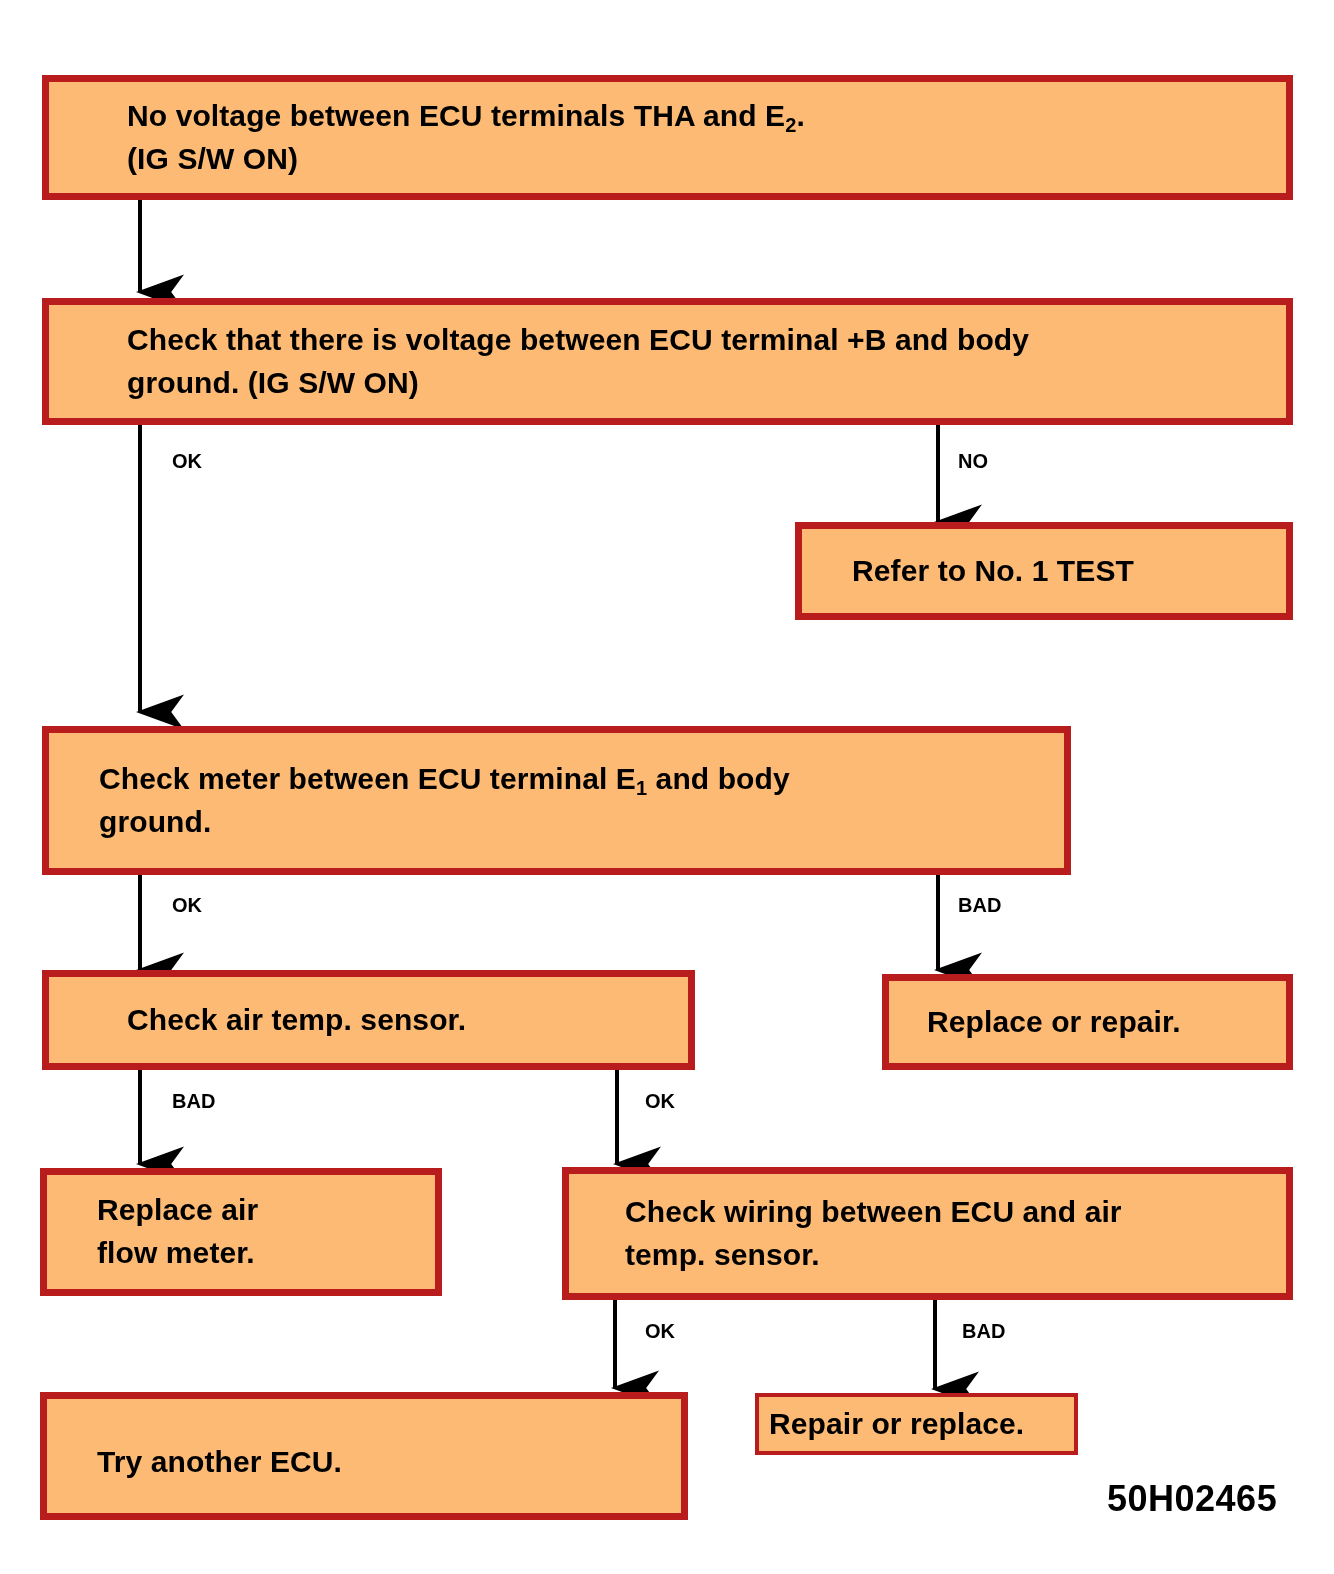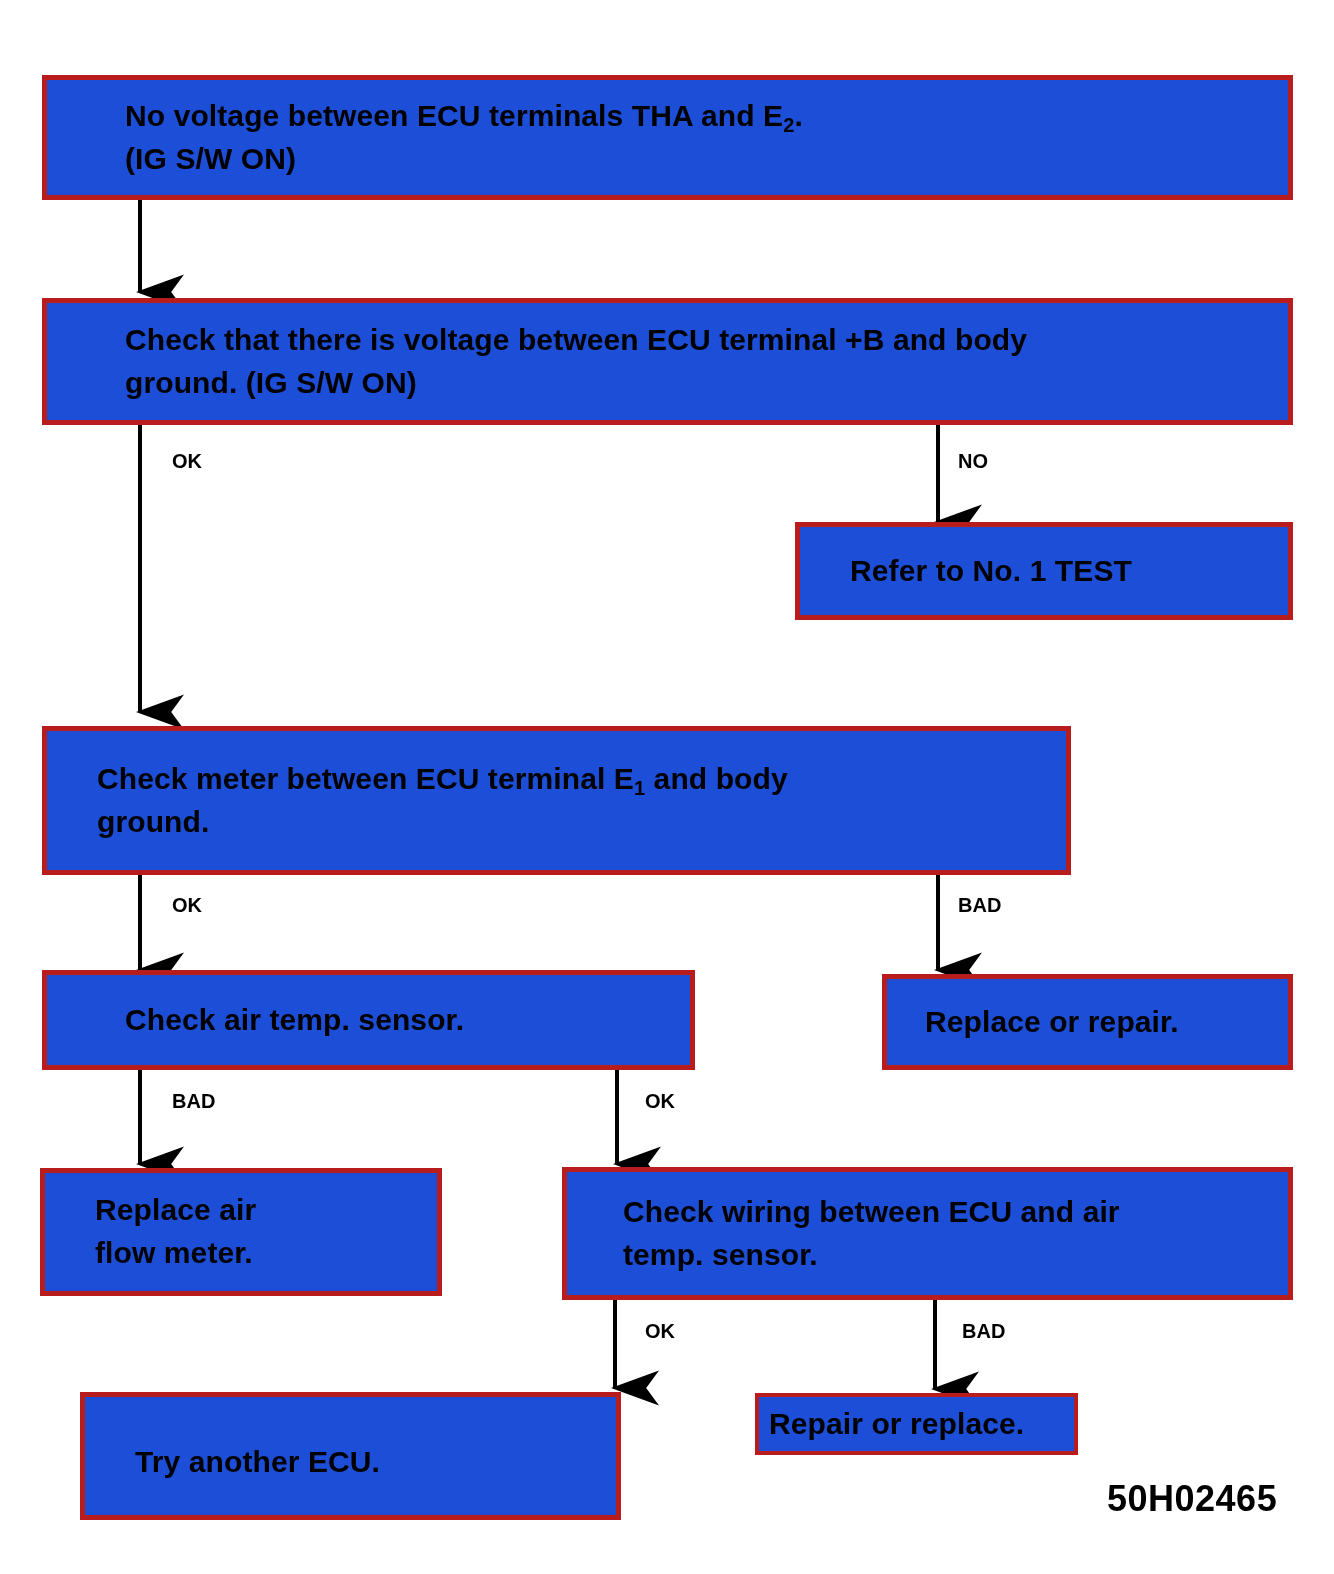--- a/index.html
+++ b/index.html
@@ -17,22 +17,22 @@
   #chart-root {
     position: absolute;
     left: 0;
     top: 0;
     width: 1334px;
     height: 1574px;
   }
   .node-box {
     position: absolute;
     box-sizing: border-box;
-    border: 5px solid #b91c1c;
-    background: #1d4ed8;
+    border: 7px solid #b91c1c;
+    background: #fdba74;
     display: flex;
     flex-direction: column;
     justify-content: center;
   }
   .node-box.thin {
     border-width: 4px;
   }
   .node-text {
     font-family: "Liberation Sans", sans-serif;
     font-weight: bold;
@@ -131,21 +131,21 @@
   </div>
 
   <div class="node-box" style="left:40px; top:1168px; width:402px; height:128px; padding:0 0 0 50px;">
     <div class="node-text"><span>Replace air</span><br><span>flow meter.</span></div>
   </div>
 
   <div class="node-box" style="left:562px; top:1167px; width:731px; height:133px; padding:0 0 0 56px;">
     <div class="node-text"><span>Check wiring between ECU and air</span><br><span>temp. sensor.</span></div>
   </div>
 
-  <div class="node-box" style="left:40px; top:1392px; width:541px; height:128px; padding:12px 0 0 50px;margin-left:40px;">
+  <div class="node-box" style="left:40px; top:1392px; width:648px; height:128px; padding:12px 0 0 50px;">
     <div class="node-text">Try another ECU.</div>
   </div>
 
   <div class="node-box thin" style="left:755px; top:1393px; width:323px; height:62px; padding:0 0 0 10px;">
     <div class="node-text">Repair or replace.</div>
   </div>
 
   <div class="edge-label" style="left:172px; top:450px;">OK</div>
   <div class="edge-label" style="left:958px; top:450px;">NO</div>
   <div class="edge-label" style="left:172px; top:894px;">OK</div>

